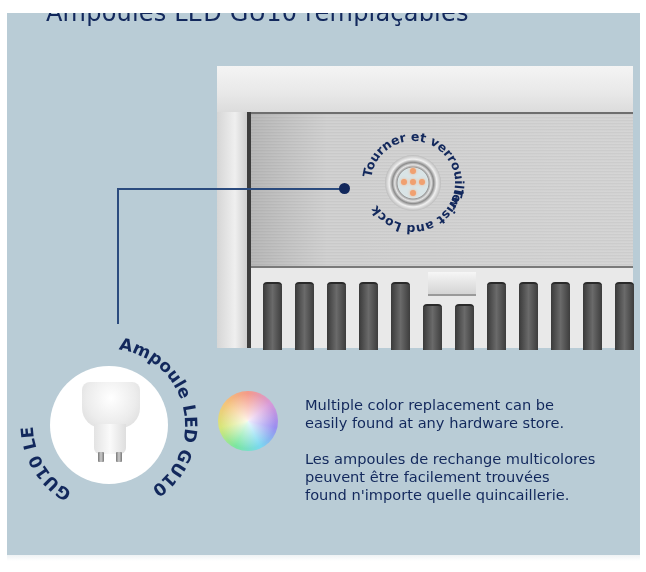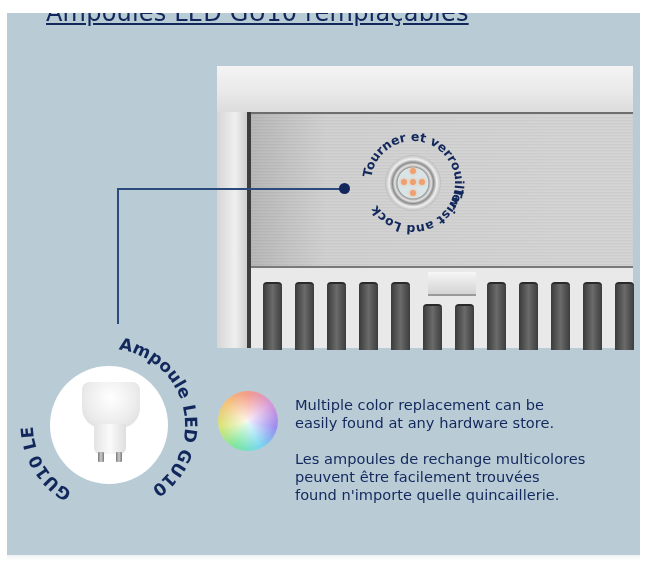--- a/index.html
+++ b/index.html
@@ -1,21 +1,21 @@
 <!DOCTYPE html>
 <html><head>
 <meta charset="utf-8">
 <style>
   html, body { margin: 0; padding: 0; background: #ffffff; }
   body { width: 646px; height: 572px; position: relative; overflow: hidden;
          font-family: "DejaVu Sans", "Liberation Sans", sans-serif; }
   .panel { position: absolute; left: 7px; top: 13px; width: 633px; height: 542px;
            background: #b9ccd6; overflow: hidden; }
   .title { position: absolute; left: 39px; top: -14px; margin: 0; font-size: 24px;
-           font-weight: normal; color: #12285c; white-space: nowrap; letter-spacing: 0.2px; text-decoration: underline; }
+           font-weight: normal; color: #12285c; white-space: nowrap; letter-spacing: 0.2px; }
 
   
   .hood { position: absolute; left: 210px; top: 53px; width: 423px; height: 282px; }
   .rim { position: absolute; left: 0; top: 0; width: 100%; height: 46px;
          background: linear-gradient(#f4f4f4, #e8e8e8 60%, #dcdcdc); border-bottom: 2px solid #6e6e6e; }
   .frame-left { position: absolute; left: 0; top: 46px; width: 30px; height: 236px;
                 background: linear-gradient(90deg, #d6d6d6, #efefef 60%, #cfcfcf); }
   .frame-left-edge { position: absolute; left: 30px; top: 46px; width: 4px; height: 236px; background: #3d3d3d; }
   .front { position: absolute; left: 34px; top: 48px; right: 0; height: 152px;
            background: repeating-linear-gradient(0deg, #cfcfcf 0 1px, #c9c9c9 1px 2px, #d2d2d2 2px 3px);
@@ -50,21 +50,21 @@
                border-radius: 8px 8px 20px 20px; }
   .bulb-neck { position: absolute; left: 44px; top: 58px; width: 32px; height: 30px; background: linear-gradient(90deg,#e3e3e3,#fafafa,#dedede); border-radius: 0 0 6px 6px; }
   .pin { position: absolute; top: 86px; width: 6px; height: 10px; background: linear-gradient(90deg,#777,#ccc,#777); border-radius: 1px; }
 
   
   .wheel { position: absolute; left: 218px; top: 391px; width: 60px; height: 60px; border-radius: 50%;
            background: radial-gradient(circle, rgba(255,255,255,0.85) 0, rgba(255,255,255,0) 65%),
                        conic-gradient(#f49a8a, #d89ad8, #9a8ef0, #7ad8f0, #7ae6a0, #d8e67a, #f4c47a, #f49a8a); }
 
   .desc { position: absolute; left: 291px; top: 396px; width: 340px; color: #12285c; font-size: 14.6px; line-height: 18px; }
-  .desc p { margin: 0 0 18px 4px; white-space: pre-line; }
+  .desc p { margin: 0 0 18px 14px; white-space: pre-line; }
 
   .bottom-shade { position: absolute; left: 7px; top: 555px; width: 633px; height: 6px;
                   background: linear-gradient(#eef2f4, #ffffff); }
 </style>
 </head>
 <body>
 
 <div class="panel">
   <h1 class="title">Ampoules LED GU10 remplaçables</h1>
 </div>

